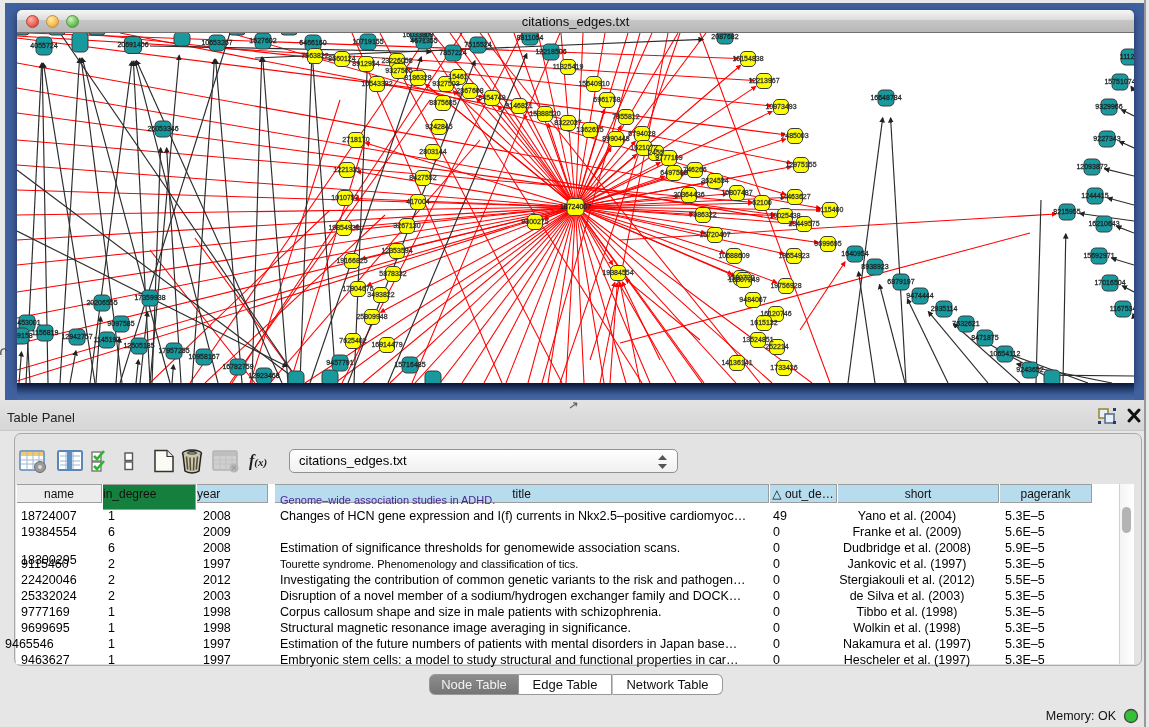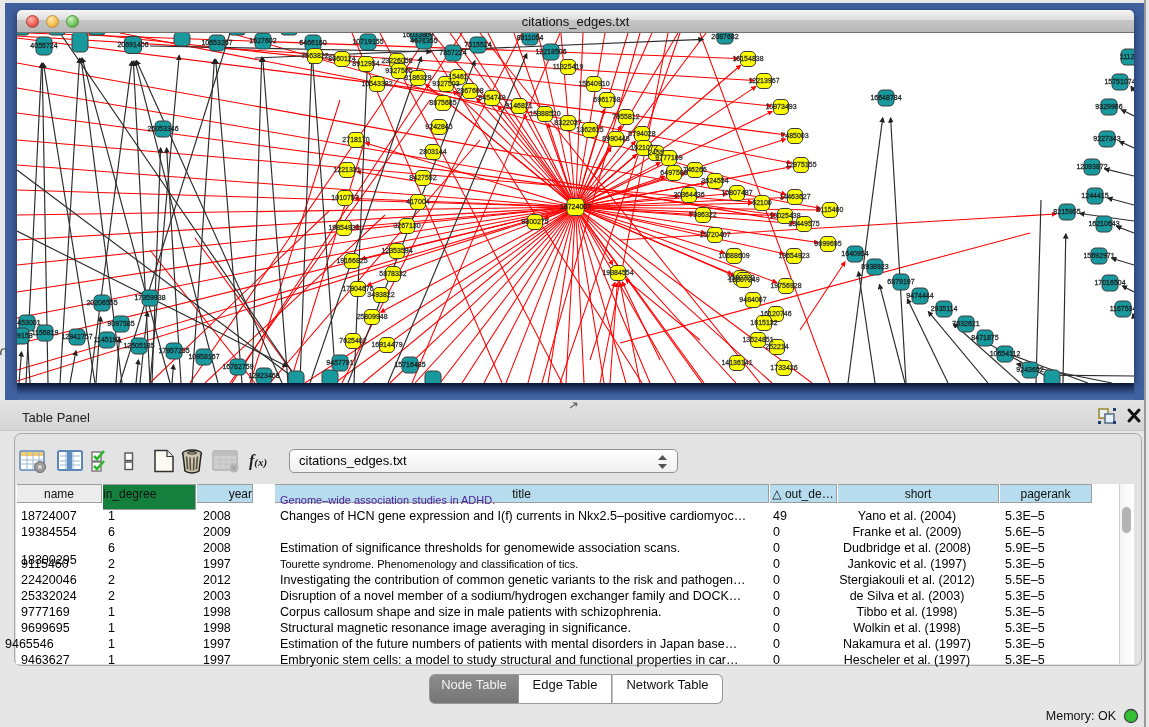--- a/index.html
+++ b/index.html
@@ -5,21 +5,21 @@
 #desk{position:absolute;left:5px;top:3px;width:1140px;height:397px;background:#40619f}
 #win{position:absolute;left:17px;top:10px;width:1117px;height:373px;border-radius:5px 5px 0 0;box-shadow:0 3px 9px rgba(0,0,20,.55)}
 #tbar{position:absolute;left:0;top:0;width:1117px;height:23px;border-radius:5px 5px 0 0;background:linear-gradient(#f6f6f6,#dcdcdc 45%,#c6c6c6 46%,#b7b7b7);border-bottom:1px solid #6f6f6f;text-align:center;font-size:13px;color:#111;line-height:23px}
 .tl{position:absolute;top:4.5px;width:13px;height:13px;border-radius:50%;}
 #cv{position:absolute;left:0;top:23px;width:1117px;height:350px;background:#fff;overflow:hidden}
 #panel{position:absolute;left:0;top:400px;width:1149px;height:327px;background:#e6e6e6}
 #phead{position:absolute;left:0;top:0;width:1149px;height:31px;background:linear-gradient(#e3e3e3,#d6d6d6);border-bottom:1px solid #c8c8c8;font-size:13px;color:#222;line-height:36px}
 #box{position:absolute;left:14px;top:433px;width:1128px;height:233px;border:1px solid #a9a9a9;border-radius:7px;background:#e3e3e3}
 #white{position:absolute;left:16px;top:484px;width:1118px;height:180px;background:#fff}
 #drop{position:absolute;left:289px;top:449px;width:389px;height:24px;background:linear-gradient(#fff,#f0f0f0);border:1px solid #919191;border-radius:5px;font-size:13px;color:#000;line-height:22px;padding-left:9px}
-.tabseg{position:absolute;top:674px;height:30px;font-size:13px;text-align:center;line-height:19px;border:1px solid #989898}
+.tabseg{position:absolute;top:674px;height:21px;font-size:13px;text-align:center;line-height:19px;border:1px solid #989898}
 </style></head><body>
 <div id="desk"></div>
 <div style="position:absolute;left:17px;top:383px;width:1117px;height:17px;background:linear-gradient(#14294f,#3d5f9d 70%,#47689f)"></div>
 <div id="win">
  <div id="tbar">citations_edges.txt
   <div class="tl" style="left:9px;background:radial-gradient(circle at 35% 30%,#ffb3ab,#ec5f55 60%,#b33a30);border:1px solid #b24136"></div>
   <div class="tl" style="left:29px;background:radial-gradient(circle at 35% 30%,#ffe9b0,#f5bd4e 60%,#c08b23);border:1px solid #c09134"></div>
   <div class="tl" style="left:49px;background:radial-gradient(circle at 35% 30%,#ccf3c0,#6cc157 60%,#3e8f2e);border:1px solid #53993f"></div>
  </div>
  <div id="cv">
@@ -484,21 +484,21 @@
           <text x="758" y="342.4" text-anchor="middle" font-size="7" fill="#333" stroke="#333" stroke-width="0.28">13524851</text>
           <text x="777" y="349.4" text-anchor="middle" font-size="7" fill="#333" stroke="#333" stroke-width="0.28">252214</text>
           <text x="737" y="365.4" text-anchor="middle" font-size="7" fill="#333" stroke="#333" stroke-width="0.28">14136141</text>
           <text x="784" y="370.4" text-anchor="middle" font-size="7" fill="#333" stroke="#333" stroke-width="0.28">1733426</text>
           <text x="575.5" y="209.4" text-anchor="middle" font-size="7" fill="#222" stroke="#222" stroke-width="0.28">18724007</text>
         </g>
       </svg>
     </div>
 </div>
 <div id="panel">
- <div id="phead"><span style="padding-left:22px">Table Panel</span></div>
+ <div id="phead"><span style="padding-left:7px">Table Panel</span></div>
  <svg width="12" height="10" viewBox="0 0 12 10" style="position:absolute;left:568px;top:0px">
       <path d="M2 8L9 3M9 3l-4 -.2M9 3l-1 3.4" stroke="#666" stroke-width="1.2" fill="none"></path>
     </svg>
 
  <svg width="46" height="18" viewBox="0 0 46 18" style="position:absolute;left:1098px;top:7px">
   <rect x="1" y="2" width="9" height="9" fill="#e8f0fa" stroke="#9b8a33" stroke-width="1.6"></rect>
   <rect x="7" y="7" width="9" height="9" fill="#e8f0fa" stroke="#5b718c" stroke-width="1.6"></rect>
   <rect x="15" y="1" width="3" height="3" fill="#1c3d6e"></rect>
       <rect x="0" y="14" width="3" height="3" fill="#1c3d6e"></rect>
       <rect x="15" y="14" width="3" height="3" fill="#1c3d6e"></rect>
@@ -559,21 +559,21 @@
 <div style="position:absolute;left:249px;top:452px;width:30px;font-size:16px;font-style:italic;font-weight:bold;color:#1c1c1c;font-family:'Liberation Serif',serif">f<span style="font-size:11px">(x)</span></div>
 
 <div id="drop">citations_edges.txt
   <svg width="11" height="14" viewBox="0 0 11 14" style="position:absolute;right:9px;top:5px">
       <path d="M5.5 0L10 5H1z" fill="#555"></path>
       <path d="M5.5 14L10 9H1z" fill="#555"></path>
     </svg>
 </div>
 <div style="position:absolute;left:17px;top:484px;width:85px;height:19px;background:#ececec;border-right:1px solid #9d9d9d;border-top:1px solid #9d9d9d;border-bottom:1px solid #9d9d9d;text-align:center;line-height:19px;font-size:12px;color:#111">name</div>
 <div style="position:absolute;left:103px;top:484px;width:93px;height:26px;background:#15803d;border-right:1px solid #9d9d9d;border-top:1px solid #9d9d9d;border-bottom:1px solid #9d9d9d;text-align:left;line-height:19px;font-size:12px;color:#111">in_degree</div>
-<div style="position:absolute;left:197px;top:484px;width:56px;height:19px;background:#b6dcee;border-right:1px solid #9d9d9d;border-top:1px solid #9d9d9d;border-bottom:1px solid #9d9d9d;text-align:right;line-height:19px;font-size:12px;color:#111">year</div>
+<div style="position:absolute;left:197px;top:484px;width:71px;height:19px;background:#b6dcee;border-right:1px solid #9d9d9d;border-top:1px solid #9d9d9d;border-bottom:1px solid #9d9d9d;text-align:left;line-height:19px;font-size:12px;color:#111">year</div>
 <div style="position:absolute;left:275px;top:484px;width:494px;height:19px;background:#b6dcee;border-right:1px solid #9d9d9d;border-top:1px solid #9d9d9d;border-bottom:1px solid #9d9d9d;text-align:center;line-height:19px;font-size:12px;color:#111">title</div>
 <div style="position:absolute;left:770px;top:484px;width:67px;height:19px;background:#b6dcee;border-right:1px solid #9d9d9d;border-top:1px solid #9d9d9d;border-bottom:1px solid #9d9d9d;text-align:center;line-height:19px;font-size:12px;color:#111">△ out_de…</div>
 <div style="position:absolute;left:838px;top:484px;width:161px;height:19px;background:#b6dcee;border-right:1px solid #9d9d9d;border-top:1px solid #9d9d9d;border-bottom:1px solid #9d9d9d;text-align:center;line-height:19px;font-size:12px;color:#111">short</div>
 <div style="position:absolute;left:1000px;top:484px;width:92px;height:19px;background:#b6dcee;border-right:1px solid #9d9d9d;border-top:1px solid #9d9d9d;border-bottom:1px solid #9d9d9d;text-align:center;line-height:19px;font-size:12px;color:#111">pagerank</div>
 <div style="position:absolute;left:21px;top:508px;width:82px;height:16px;line-height:16px;font-size:12.5px;color:#000;white-space:nowrap;overflow:hidden">18724007</div>
 <div style="position:absolute;left:108px;top:508px;width:89px;height:16px;line-height:16px;font-size:12.5px;color:#000;white-space:nowrap;overflow:hidden">1</div>
 <div style="position:absolute;left:203px;top:508px;width:72px;height:16px;line-height:16px;font-size:12.5px;color:#000;white-space:nowrap;overflow:hidden">2008</div>
 <div style="position:absolute;left:280px;top:508px;width:490px;height:16px;line-height:16px;font-size:12.5px;color:#000;white-space:nowrap;overflow:hidden">Changes of HCN gene expression and I(f) currents in Nkx2.5–positive cardiomyoc…</div>
 <div style="position:absolute;left:773px;top:508px;width:65px;height:16px;line-height:16px;font-size:12.5px;color:#000;white-space:nowrap;overflow:hidden">49</div>
 <div style="position:absolute;left:838px;top:508px;width:138px;height:16px;line-height:16px;font-size:12.5px;color:#000;white-space:nowrap;overflow:hidden;text-align:center">Yano et al. (2004)</div>

